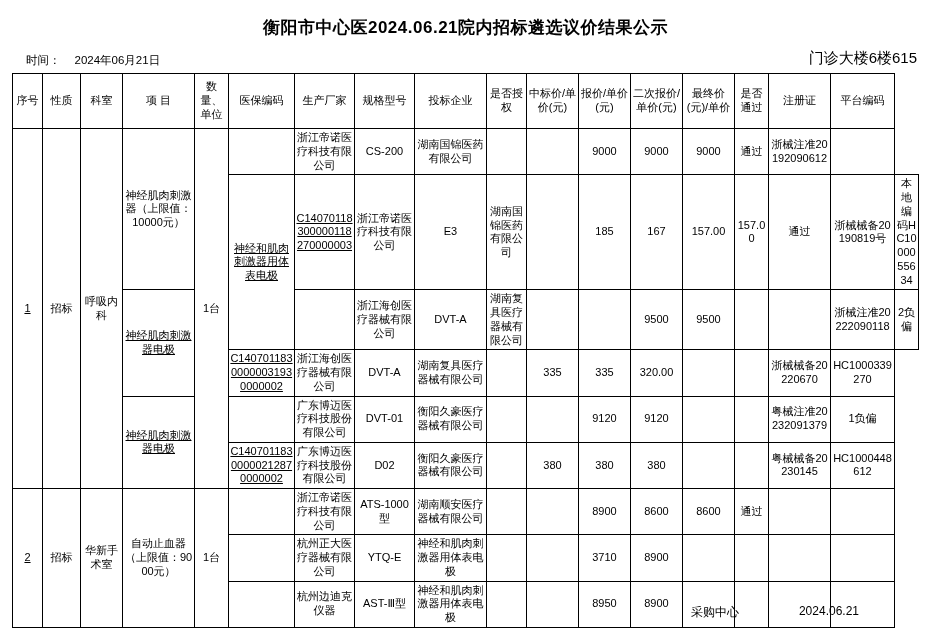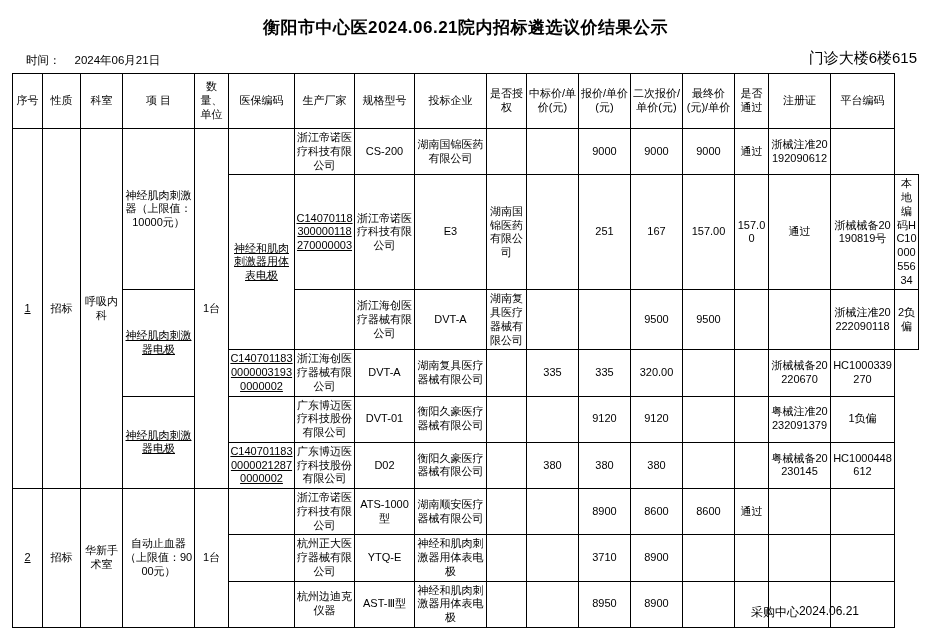--- a/index.html
+++ b/index.html
@@ -65,20 +65,21 @@
     height: 50px;
   }
   td.tall { height: 40px; text-decoration: underline; }
   .footer {
     position: absolute;
     left: 12px;
     right: 12px;
     bottom: 12px;
     display: flex;
     justify-content: flex-end;
+    gap: 60px;
     font-size: 12px;
     padding-right: 60px;
   }
 </style>
 </head>
 <body>
 
 <div class="page">
 
   <div class="doc-title">衡阳市中心医2024.06.21院内招标遴选议价结果公示</div>
@@ -153,21 +154,21 @@
         <td>浙械注准20192090612</td>
         <td></td>
       </tr>
       <tr>
           <td class="tall" rowspan="2">神经和肌肉刺激器用体表电极</td>
         <td class="tall">C14070118300000118270000003</td>
         <td>浙江帝诺医疗科技有限公司</td>
         <td>E3</td>
         <td>湖南国锦医药有限公司</td>
         <td></td>
-        <td>251</td>
+        <td>185</td>
         <td>167</td>
         <td>157.00</td>
         <td>157.00</td>
         <td>通过</td>
         <td>浙械械备20190819号</td>
         <td>本地编码HC1000055634</td>
       </tr>
       <tr>
         <td class="tall" rowspan="2">神经肌肉刺激器电极</td>
         <td></td>

